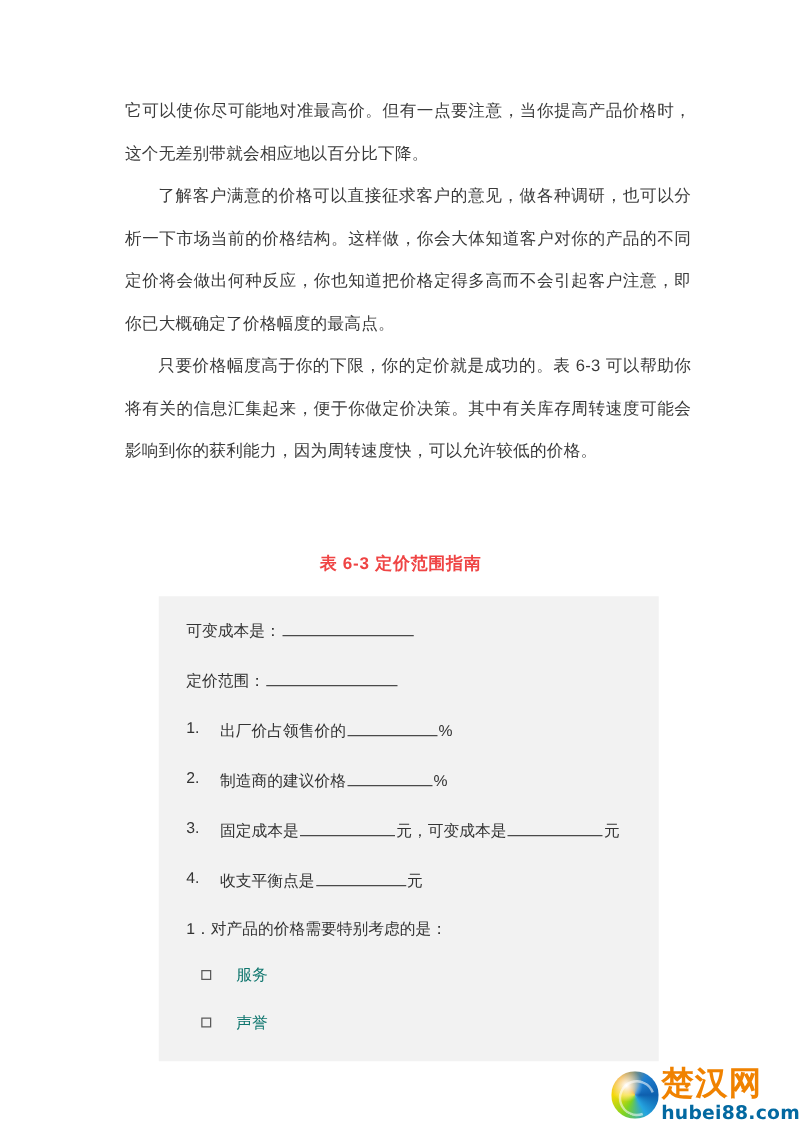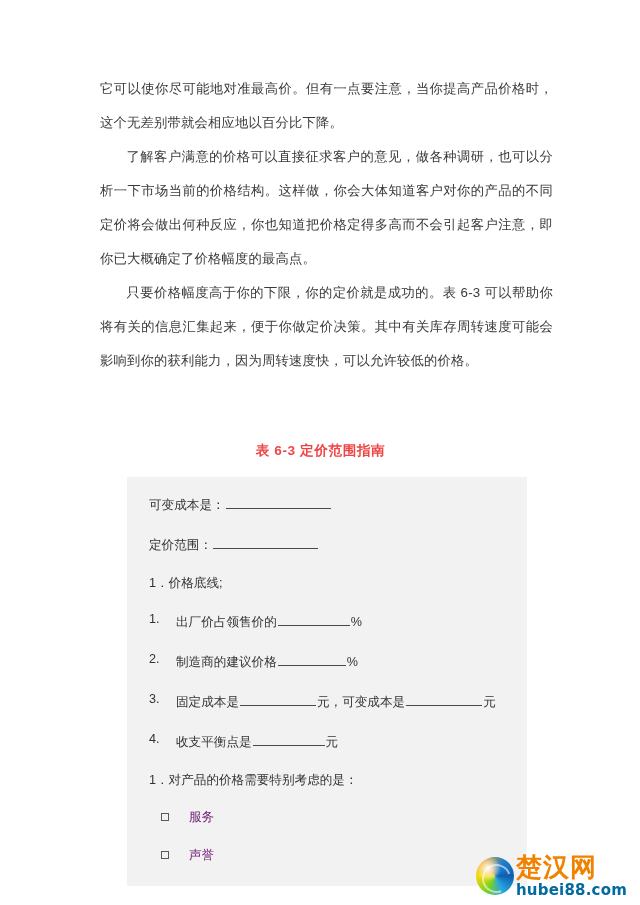--- a/index.html
+++ b/index.html
@@ -114,41 +114,41 @@
     text-align: left;
   }
 
   .check-list {
     margin: 0;
     padding: 0;
     list-style: none;
   }
   .check-item {
     font-size: 12.6px;
-    color: #701a75;
+    color: #0f766e;
     margin-bottom: 21px;
     padding-left: 40px;
     position: relative;
   }
   .check-item:last-child { margin-bottom: 0; }
   .check-box {
     position: absolute;
     left: 12px;
     top: 4px;
     width: 6px;
     height: 6px;
     border: 1px solid #5a5a5a;
     background: transparent;
     display: inline-block;
   }
 
   
   .watermark {
     position: absolute;
-    right: 13px;
+    right: 0px;
     bottom: 3px;
     display: flex;
     align-items: center;
     height: 52px;
   }
   .wm-globe {
     width: 38px;
     height: 38px;
     border-radius: 50%;
     background:
@@ -213,21 +213,20 @@
     <div class="form-box">
 
       <div class="form-row">
         <span>可变成本是：</span><span class="blank w105"></span>
       </div>
 
       <div class="form-row">
         <span>定价范围：</span><span class="blank w105"></span>
       </div>
 
-      <div class="section-head">1．价格底线;</div>
 
       <ul class="num-list">
 
         <li class="num-item">
           <span class="marker">1.</span><span>出厂价占领售价的</span><span class="blank w72"></span><span>%</span>
         </li>
 
         <li class="num-item">
           <span class="marker">2.</span><span>制造商的建议价格</span><span class="blank w68"></span><span>%</span>
         </li>

